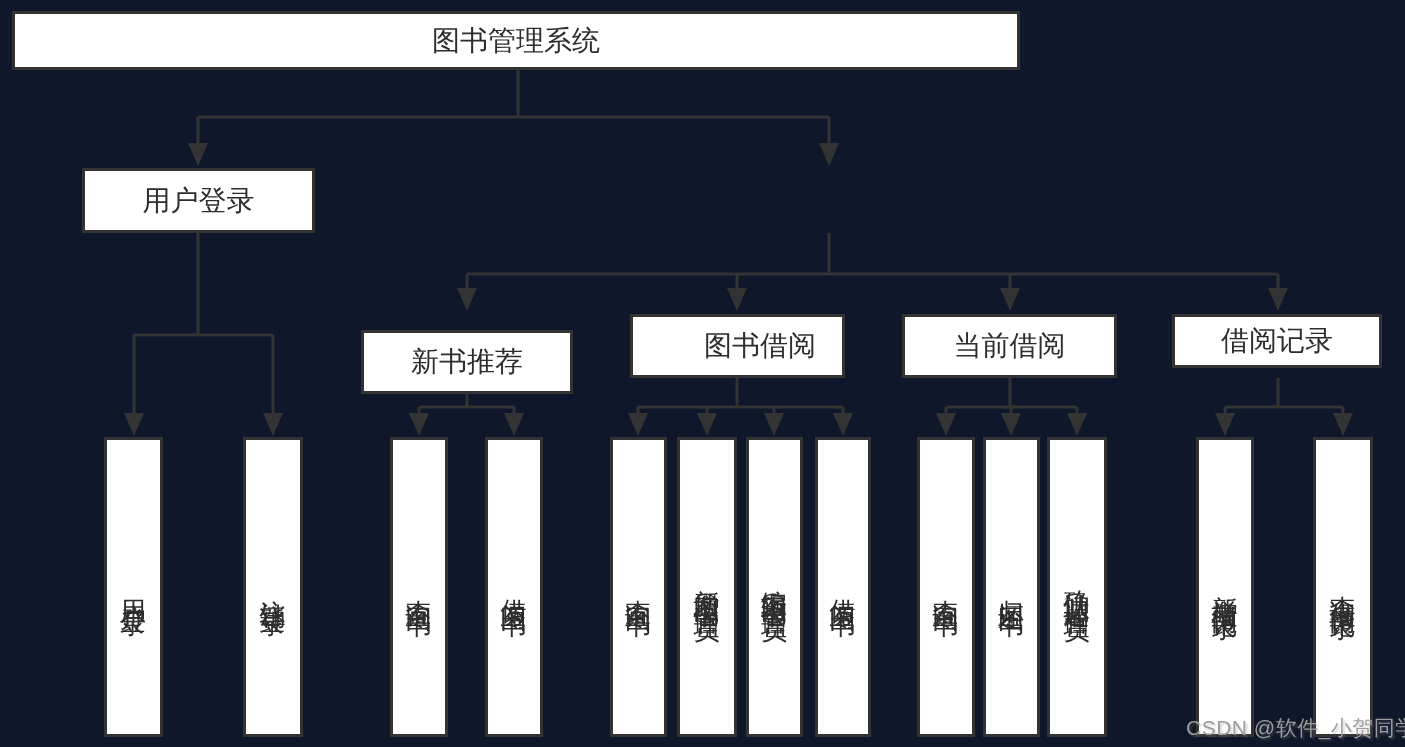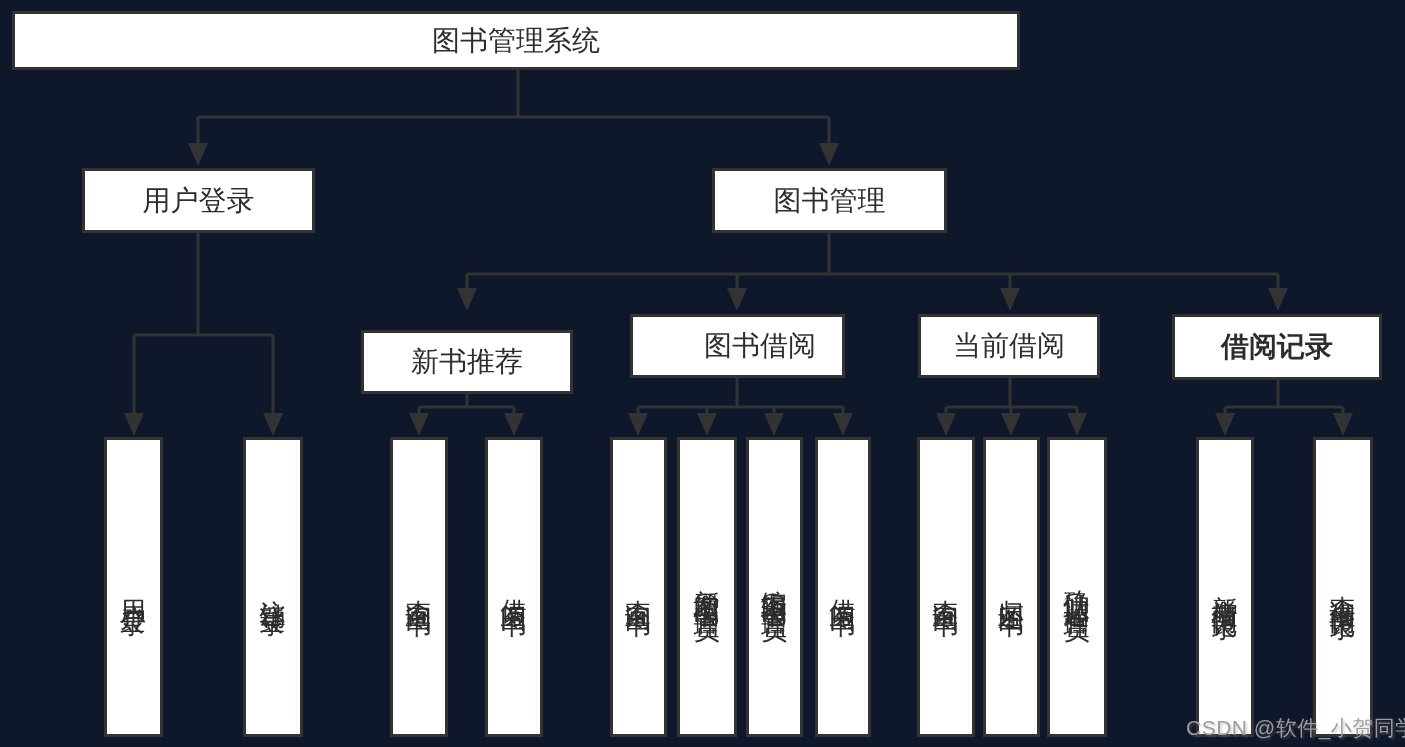--- a/index.html
+++ b/index.html
@@ -62,26 +62,25 @@
       <polygon points="1001,413 1021,413 1011,436"></polygon>
       <polygon points="1067,413 1087,413 1077,436"></polygon>
       <polygon points="1215,413 1235,413 1225,436"></polygon>
       <polygon points="1333,413 1353,413 1343,436"></polygon>
     </g>
   </svg>
 
   <div class="node" style="left:12px; top:11px; width:1008px; height:59px;">图书管理系统</div>
 
   <div class="node" style="left:82px; top:168px; width:233px; height:65px;">用户登录</div>
-  <div class="node" style="left:712px; top:168px; width:235px; height:65px;">图书管理</div>
 
   <div class="node" style="left:361px; top:314px; width:212px; height:64px;margin-top:16px;">新书推荐</div>
   <div class="node" style="left:630px; top:314px; width:215px; height:64px;padding-left:45px;">图书借阅</div>
-  <div class="node" style="left:902px; top:314px; width:182px; height:64px;margin-left:16px;">当前借阅</div>
-  <div class="node" style="left:1172px; top:314px; width:210px; height:66px;font-weight:bold;">借阅记录</div>
+  <div class="node" style="left:902px; top:314px; width:215px; height:64px;">当前借阅</div>
+  <div class="node" style="left:1172px; top:314px; width:210px; height:54px;">借阅记录</div>
 
   <div class="node leaf" style="left:104px; top:437px; width:59px; height:300px;">用户登录</div>
   <div class="node leaf" style="left:243px; top:437px; width:60px; height:300px;">注销登录</div>
 
   <div class="node leaf" style="left:390px; top:437px; width:58px; height:300px;">查询图书</div>
   <div class="node leaf" style="left:485px; top:437px; width:58px; height:300px;">借阅图书</div>
 
   <div class="node leaf" style="left:610px; top:437px; width:57px; height:300px;">查询图书</div>
   <div class="node leaf" style="left:677px; top:437px; width:60px; height:300px;">新增图书（管理员）</div>
   <div class="node leaf" style="left:746px; top:437px; width:57px; height:300px;">编辑图书（管理员）</div>

